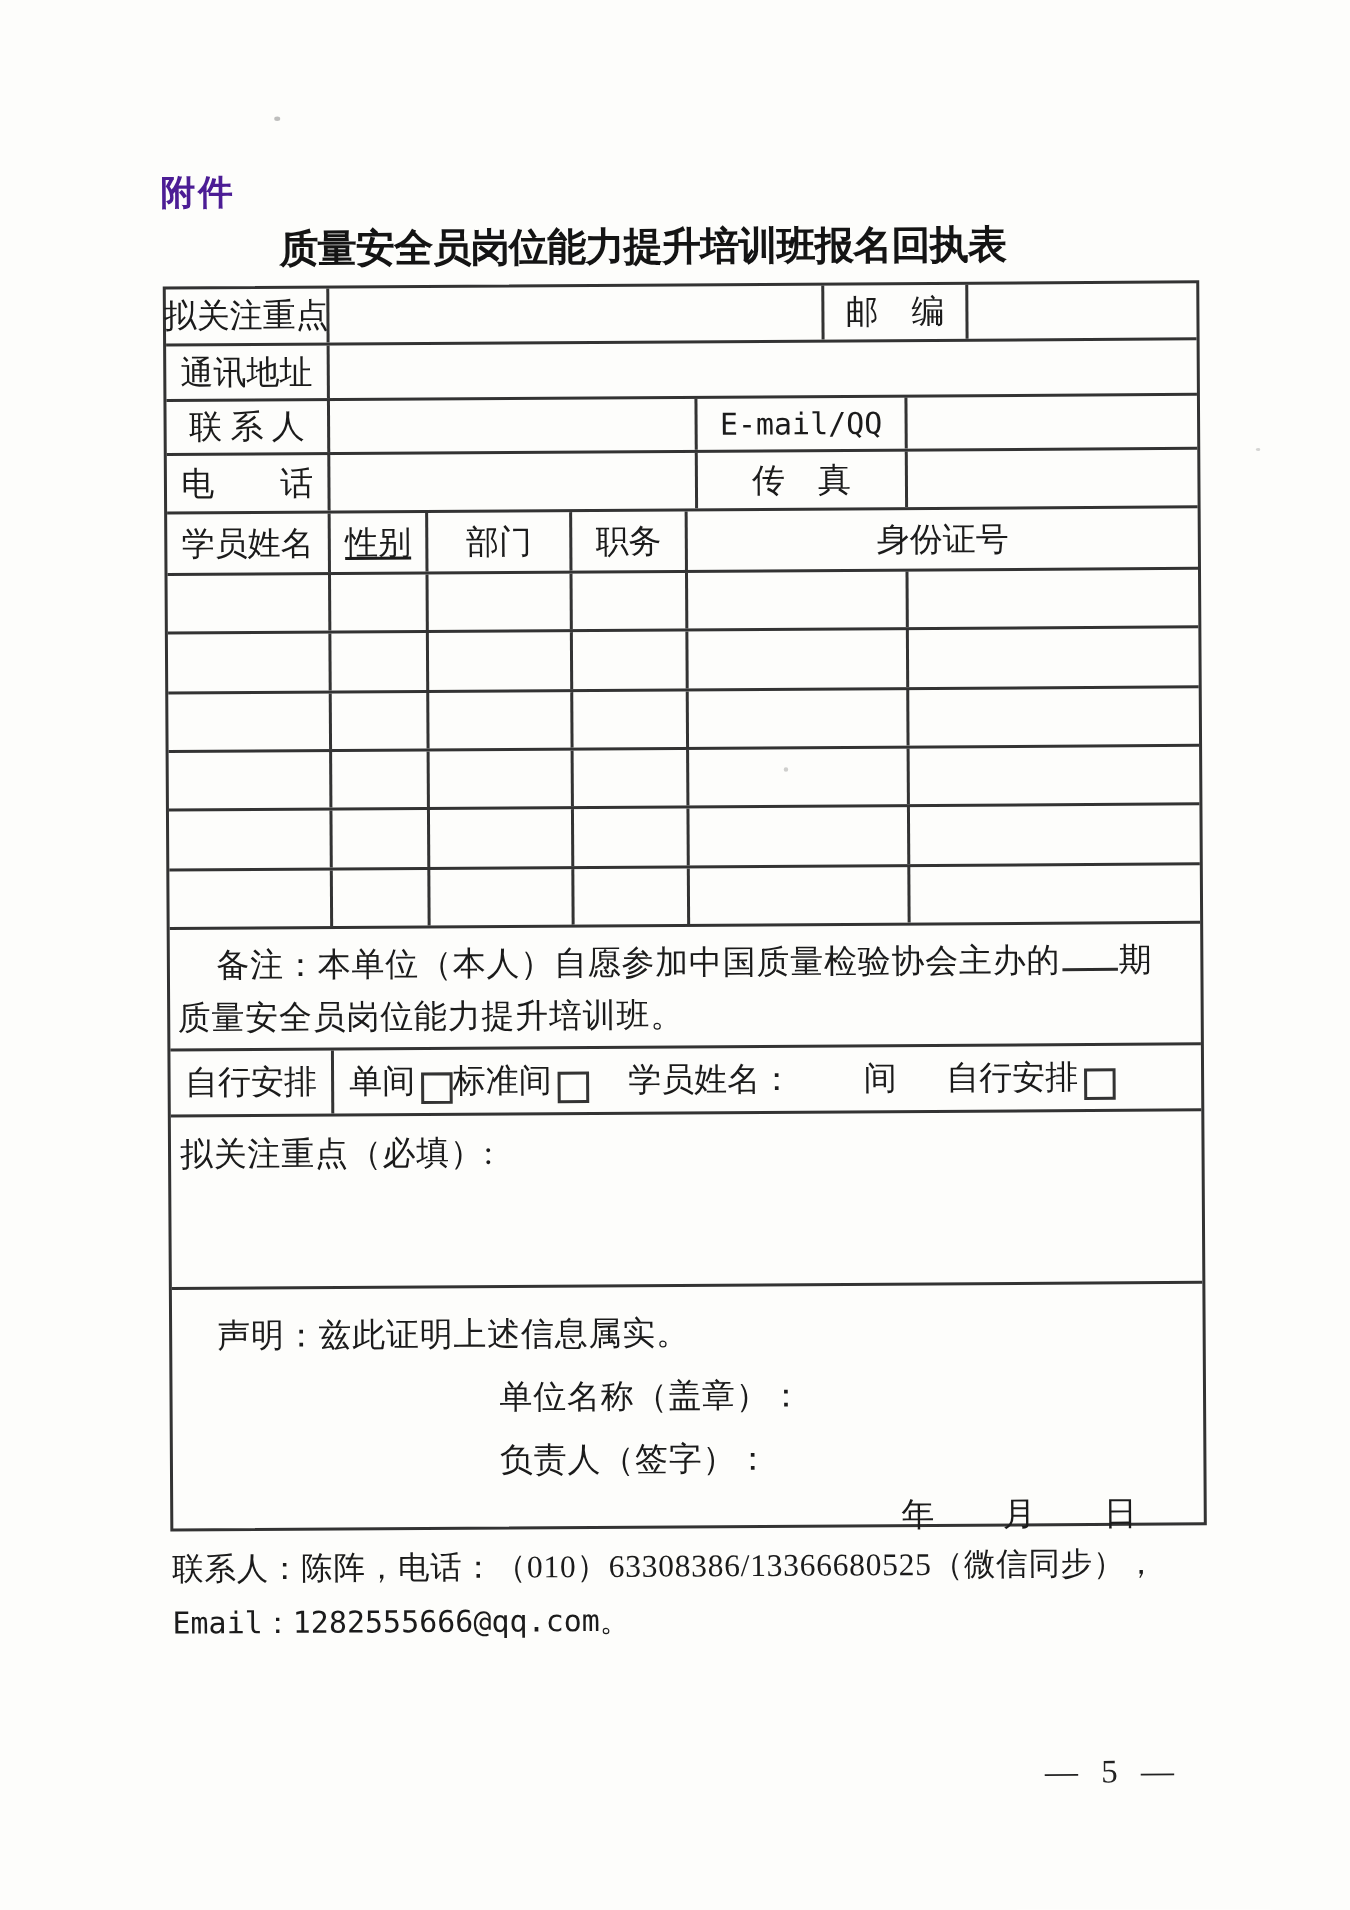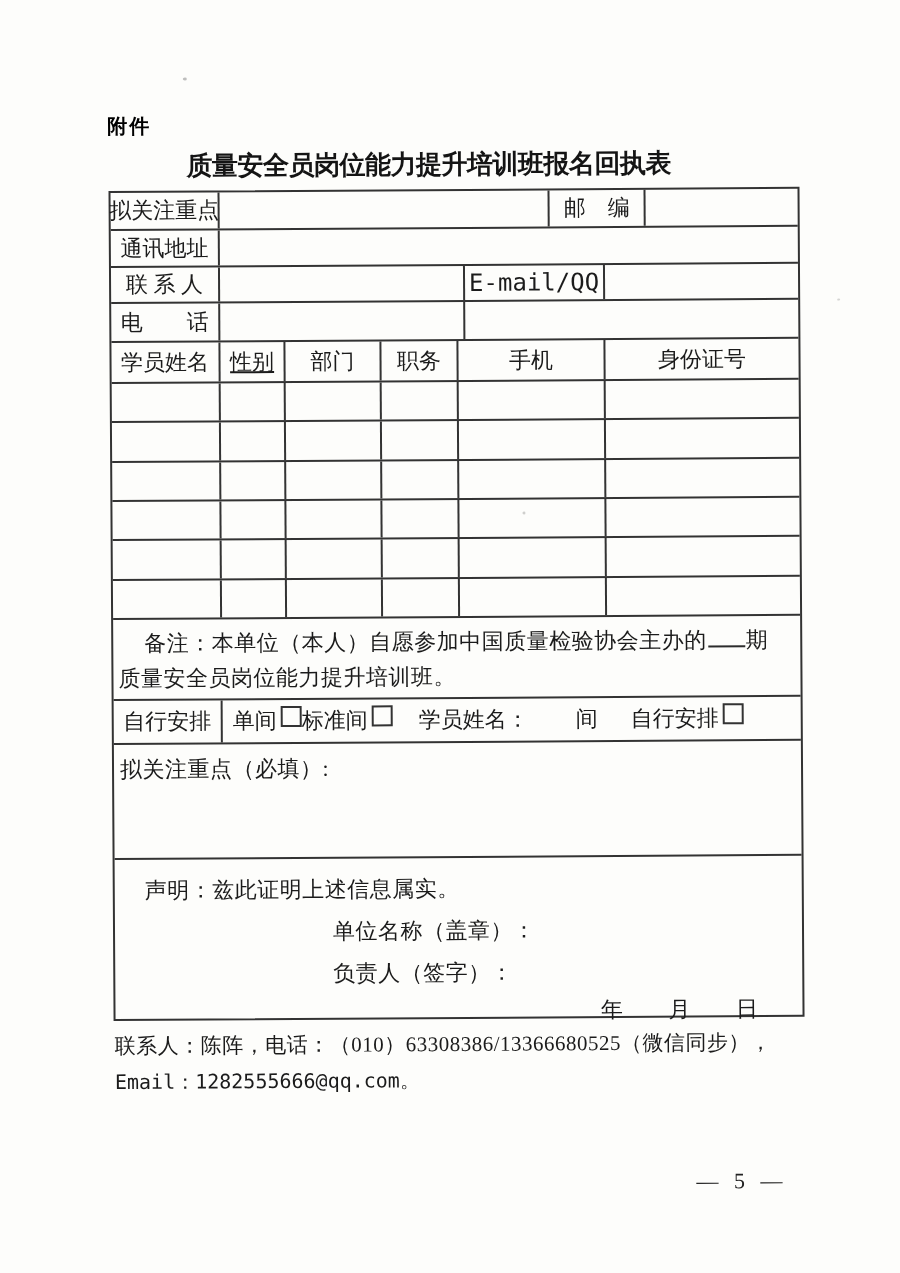--- a/index.html
+++ b/index.html
@@ -8,21 +8,21 @@
     font-family:"Liberation Serif","DejaVu Serif",serif;
     color:#1b1b1b;overflow:hidden;
   }
   .scan{position:relative;width:900px;height:1273px;background:#fdfdfb;overflow:hidden;}
   .sheet{position:absolute;left:0;top:0;width:900px;height:1273px;
          transform:rotate(-0.35deg);transform-origin:450px 600px;}
 
   .attachment{
     position:absolute;left:110px;top:111px;
     font-family:Liberation Serif, serif;
-    font-weight:bold;font-size:20px;letter-spacing:2px;color:#000000;
+    font-weight:bold;font-size:23px;letter-spacing:2px;color:#4c1d95;
   }
   .title{
     position:absolute;left:189px;top:147px;margin:0;
     font-size:26px;font-weight:bold;letter-spacing:-0.5px;color:#141414;
     white-space:nowrap;
   }
 
   
   .ftable{
     position:absolute;left:111px;top:189px;width:691px;
@@ -31,21 +31,21 @@
   .trow{display:flex;border-bottom:2px solid #333;box-sizing:border-box;}
   .ftable > .trow:last-child{border-bottom:none;}
   .cell{
     box-sizing:border-box;border-right:2px solid #333;
     display:flex;align-items:center;min-width:0;
   }
   .cell:last-child{border-right:none;}
   .lab{justify-content:center;font-size:22px;white-space:nowrap;}
   .block{display:block;}
   .flex1{flex:1 1 auto;}
-  .mono{font-family:"DejaVu Sans Mono","Liberation Mono",monospace;font-size:24px;}
+  .mono{font-family:"DejaVu Sans Mono","Liberation Mono",monospace;font-size:20px;}
 
   .w109{flex:0 0 109px;}
   .w330{flex:0 0 330px;}
   .w96{flex:0 0 96px;}
   .w245{flex:0 0 245px;}
   .w140{flex:0 0 140px;}
   .sc0{flex:0 0 109px;text-align:right;}
   .sc1{flex:0 0 65px;text-decoration:underline;}
   .sc2{flex:0 0 96px;}
   .sc3{flex:0 0 77px;}
@@ -65,21 +65,21 @@
 
   
   .remark{font-size:22px;line-height:35px;padding-top:6px;letter-spacing:0.5px;}
   .remark-l1{padding-left:31px;white-space:nowrap;}
   .remark-l2{padding-left:5px;}
   .blank{display:inline-block;width:37px;height:1em;border-bottom:2px solid #2c2c2c;
          vertical-align:baseline;margin:0 1px;}
 
   
   .acc{font-size:22px;white-space:nowrap;padding-left:10px;}
-  .acc-it{display:inline-flex;align-items:flex-start;}
+  .acc-it{display:inline-flex;align-items:flex-end;}
   .g28{}
   .g26{margin-left:26px;}
   .g47{margin-left:47px;}
   .g33{margin-left:33px;}
   .cb{display:inline-block;width:17px;height:17px;border:2px solid #333;margin-left:4px;
       background:transparent;}
 
   
   .focus-label{font-size:22px;padding:10px 0 0 6px;letter-spacing:0.5px;}
 
@@ -129,29 +129,29 @@
       <div class="trow h-r3">
         <div class="cell lab w109">联 系 人</div>
         <div class="cell w245"></div>
         <div class="cell lab mono w140">E-mail/QQ</div>
         <div class="cell flex1"></div>
       </div>
 
       <div class="trow h-r4">
         <div class="cell lab w109">电　　话</div>
         <div class="cell w245"></div>
+        <div class="cell lab w140">传　真</div>
         <div class="cell flex1"></div>
       </div>
 
       <div class="trow h-r5">
         <div class="cell lab sc0">学员姓名</div>
         <div class="cell lab sc1">性别</div>
         <div class="cell lab sc2">部门</div>
         <div class="cell lab sc3">职务</div>
-        <div class="cell lab sc4">手机</div>
         <div class="cell lab sc5">身份证号</div>
       </div>
 
       <div id="emptyRows">
           <div class="trow srow">
             <div class="cell sc0"></div>
             <div class="cell sc1"></div>
             <div class="cell sc2"></div>
             <div class="cell sc3"></div>
             <div class="cell sc4"></div>

